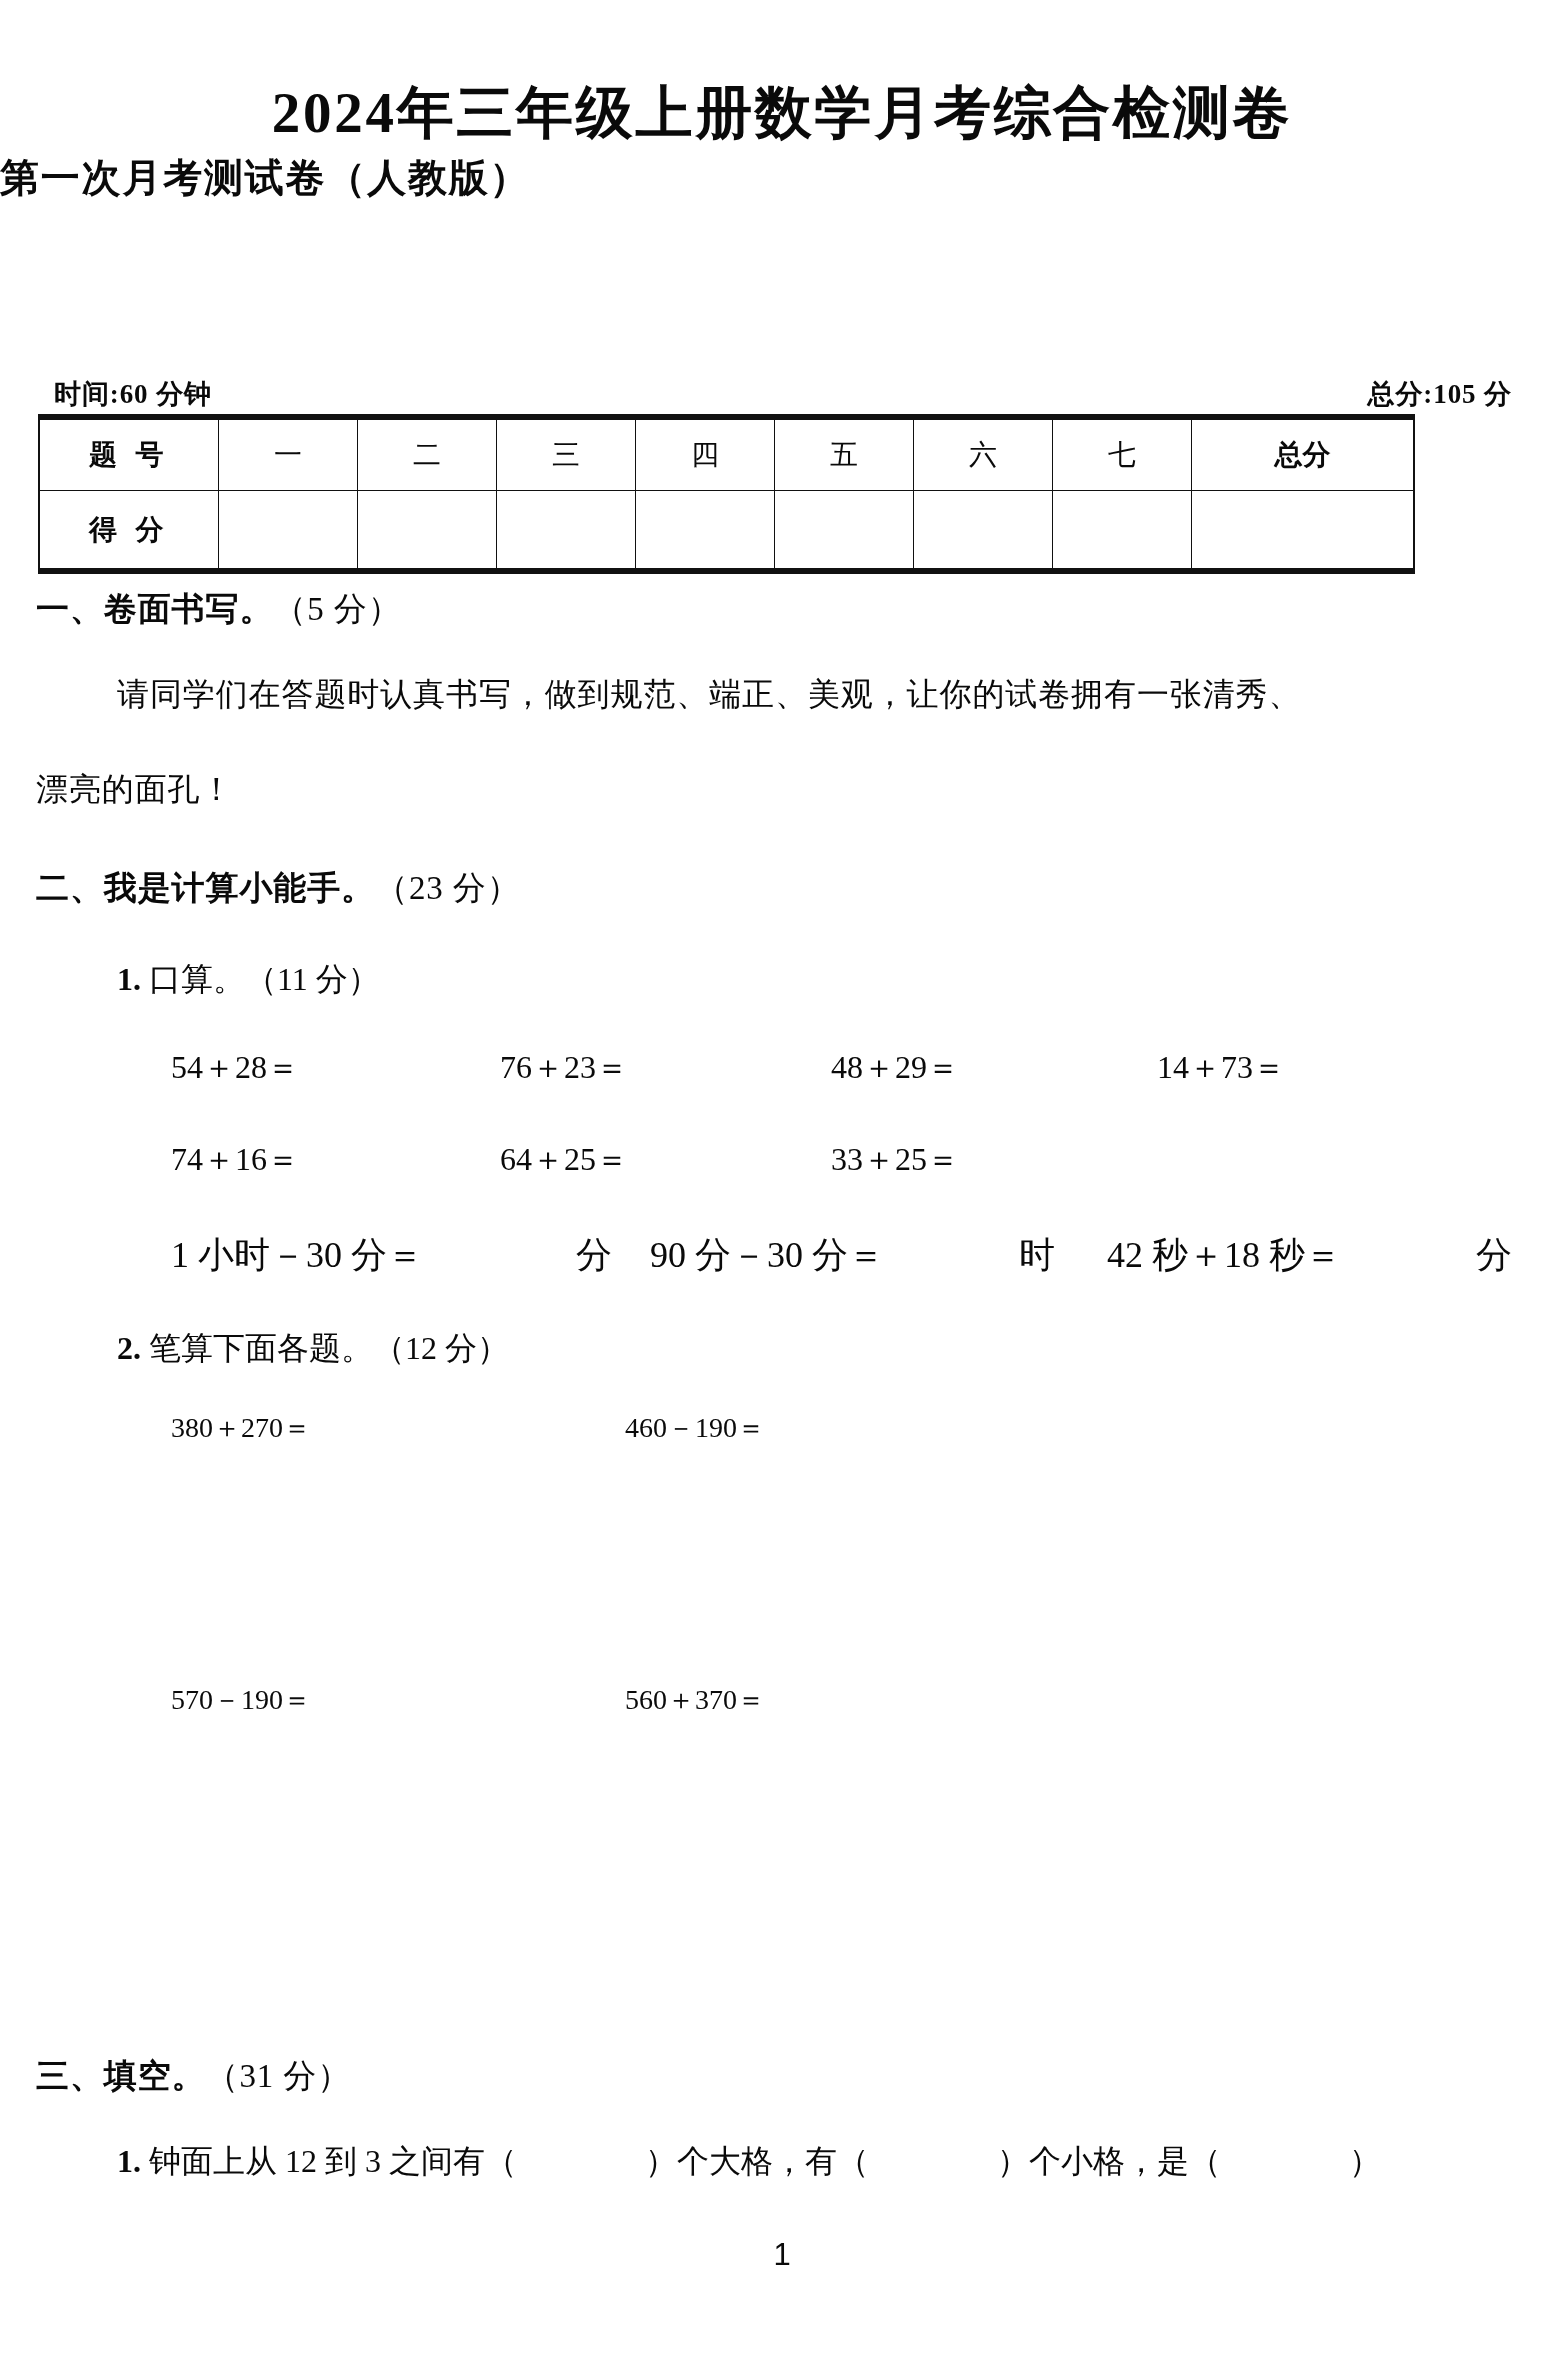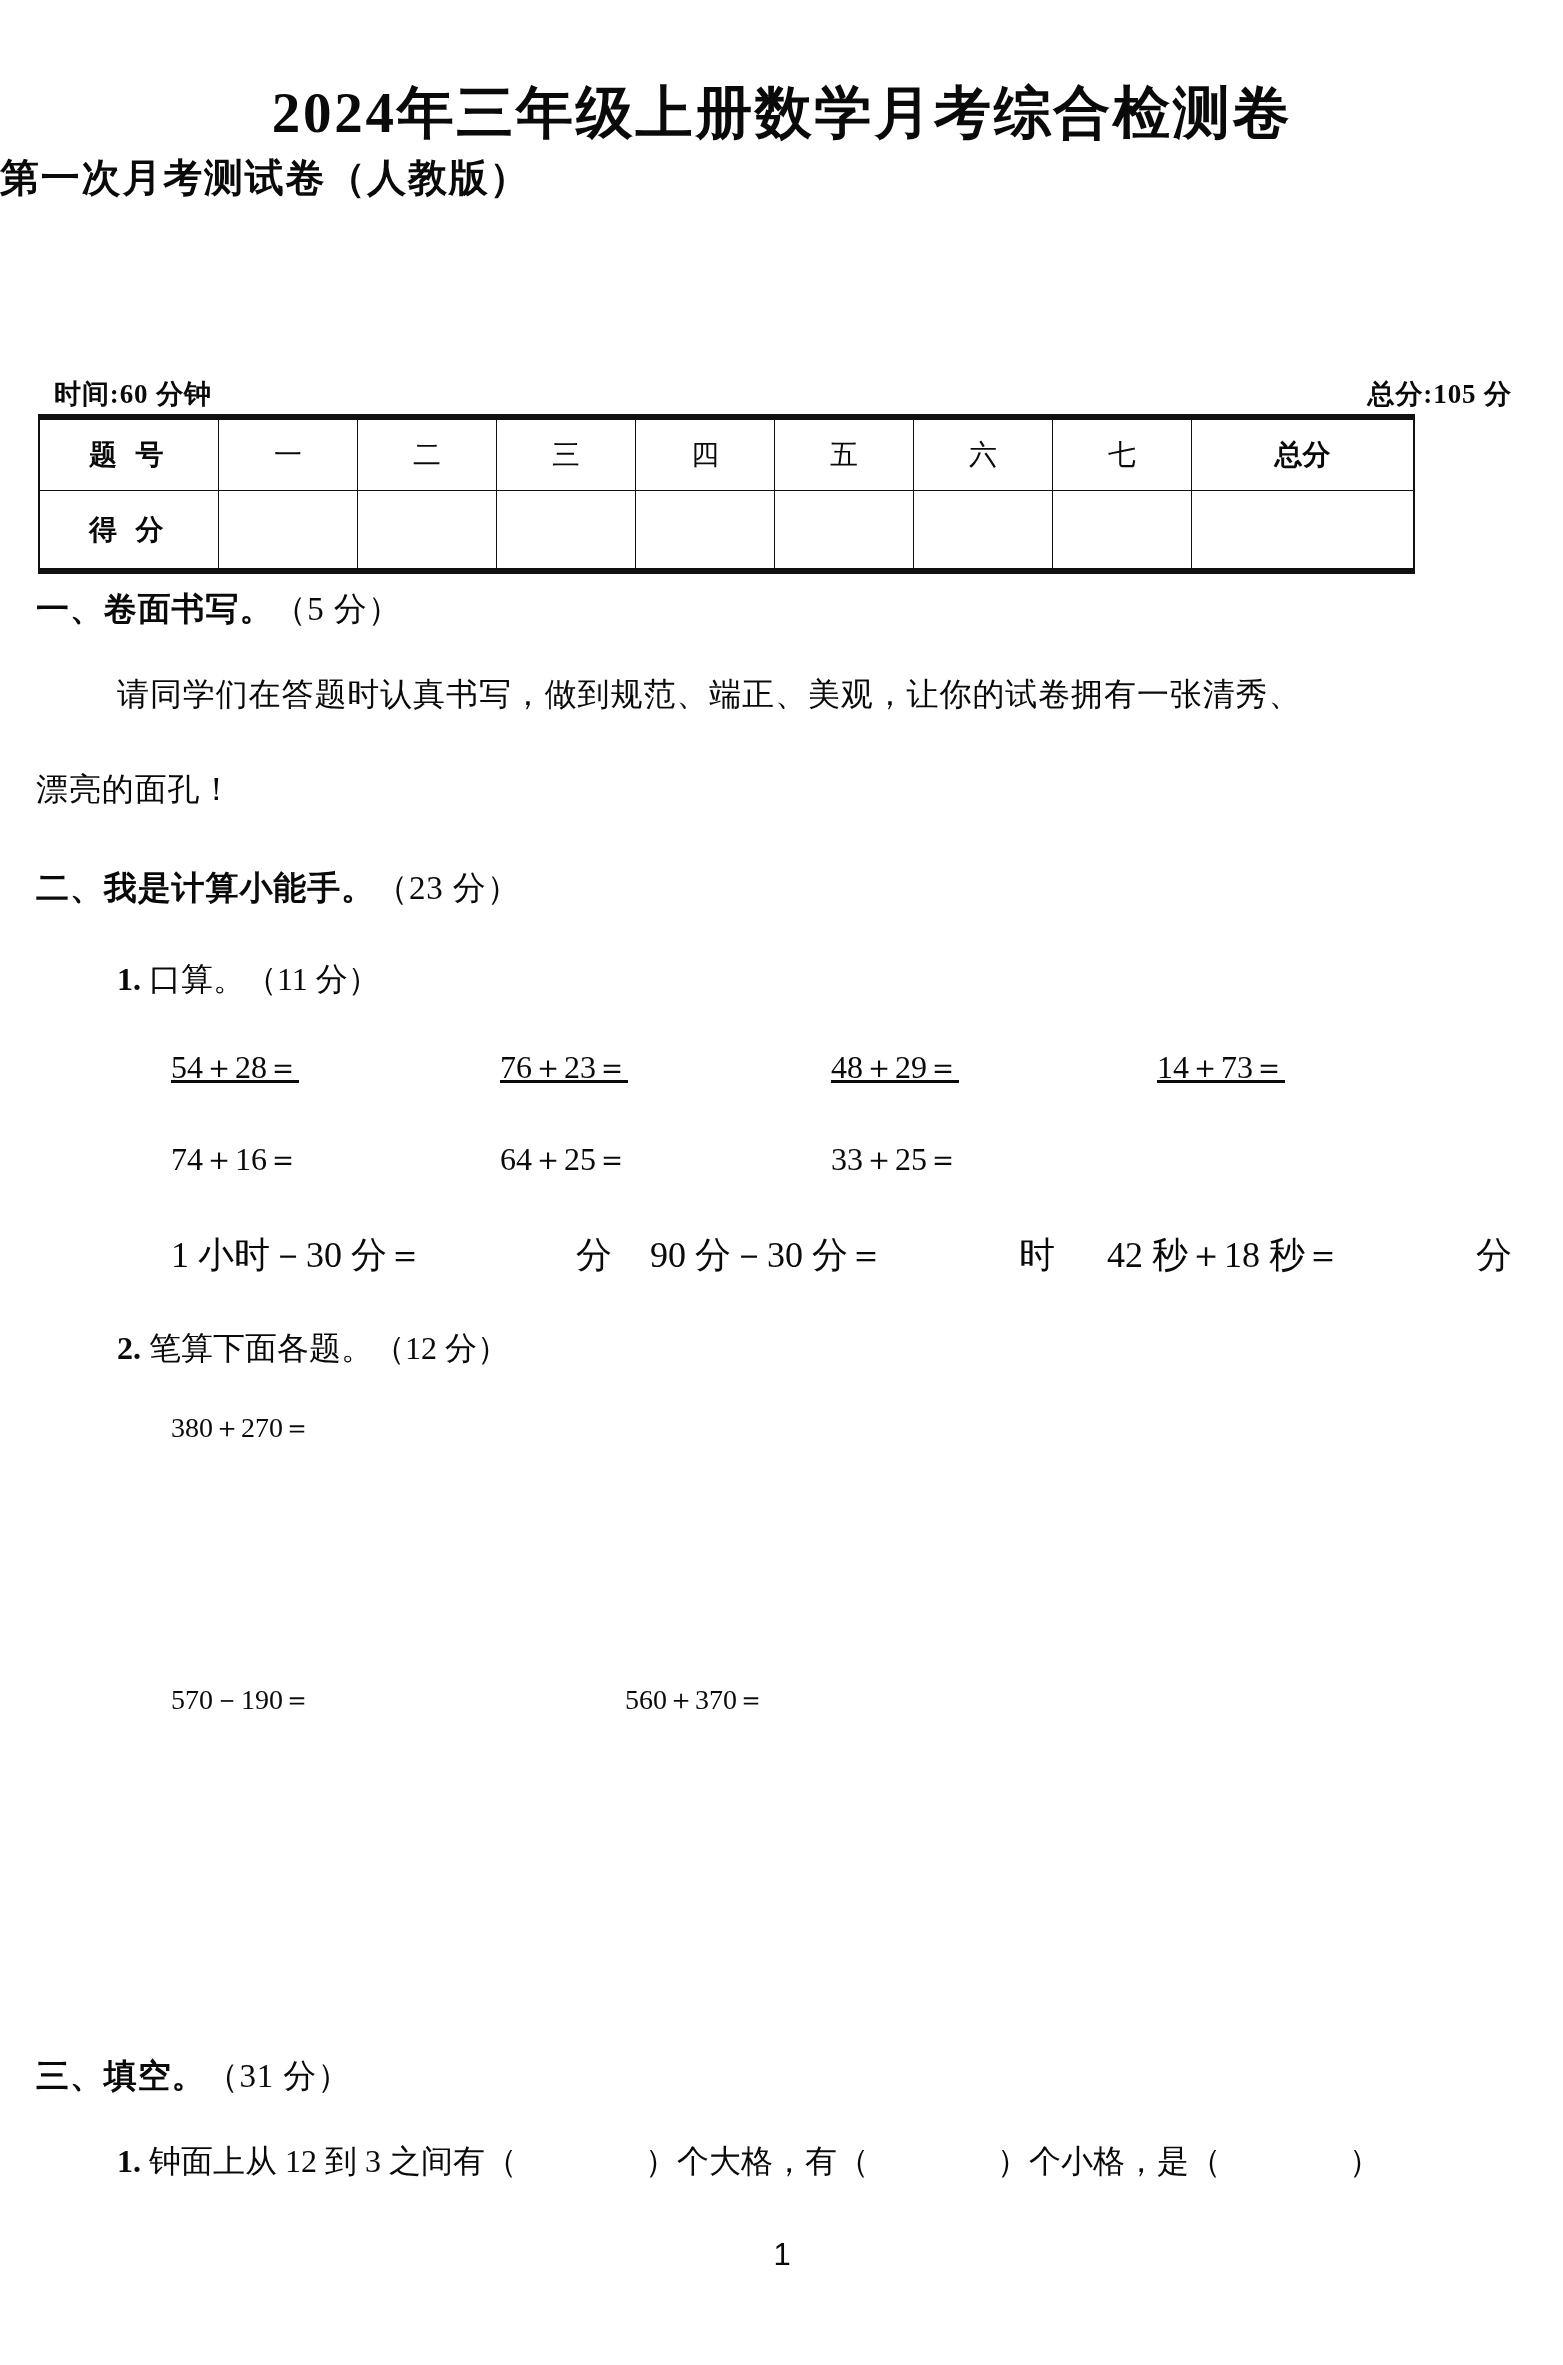--- a/index.html
+++ b/index.html
@@ -124,21 +124,21 @@
 <div class="abs body-line" style="top:768px;left:36px;">漂亮的面孔！</div>
 
 <div class="abs sec-heading" style="top:866px;left:36px;">
   <span>二、我是计算小能手。</span><span class="score">（23 分）</span>
 </div>
 
 <div class="abs q-line" style="top:958px;left:117px;">
   <b>1.</b><span> 口算。（11 分）</span>
 </div>
 
-<div class="abs oral-grid" style="top:1046px;text-decoration:underline;">
+<div class="abs oral-grid" style="top:1046px;">
   <span>54＋28＝</span>
   <span>76＋23＝</span>
   <span>48＋29＝</span>
   <span>14＋73＝</span>
 </div>
 <div class="abs oral-grid" style="top:1138px;">
   <span>74＋16＝</span>
   <span>64＋25＝</span>
   <span>33＋25＝</span>
 </div>
@@ -150,20 +150,21 @@
   <span>42 秒＋18 秒＝</span>
   <span>分</span>
 </div>
 
 <div class="abs q-line" style="top:1327px;left:117px;">
   <b>2.</b><span> 笔算下面各题。（12 分）</span>
 </div>
 
 <div class="abs written-grid" style="top:1409px;">
   <span>380＋270＝</span>
+  <span>460－190＝</span>
 </div>
 <div class="abs written-grid" style="top:1681px;">
   <span>570－190＝</span>
   <span>560＋370＝</span>
 </div>
 
 <div class="abs sec-heading" style="top:2054px;left:36px;">
   <span>三、填空。</span><span class="score">（31 分）</span>
 </div>
 

